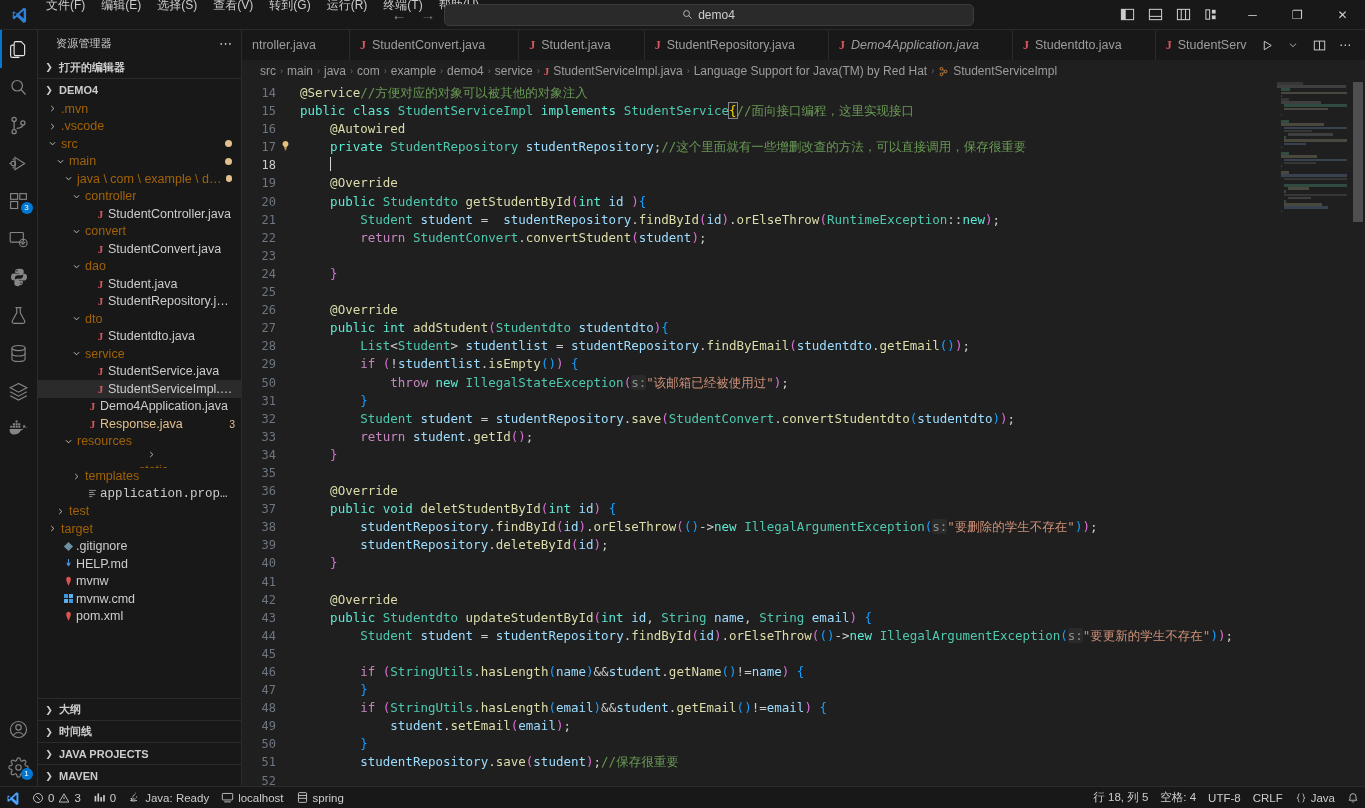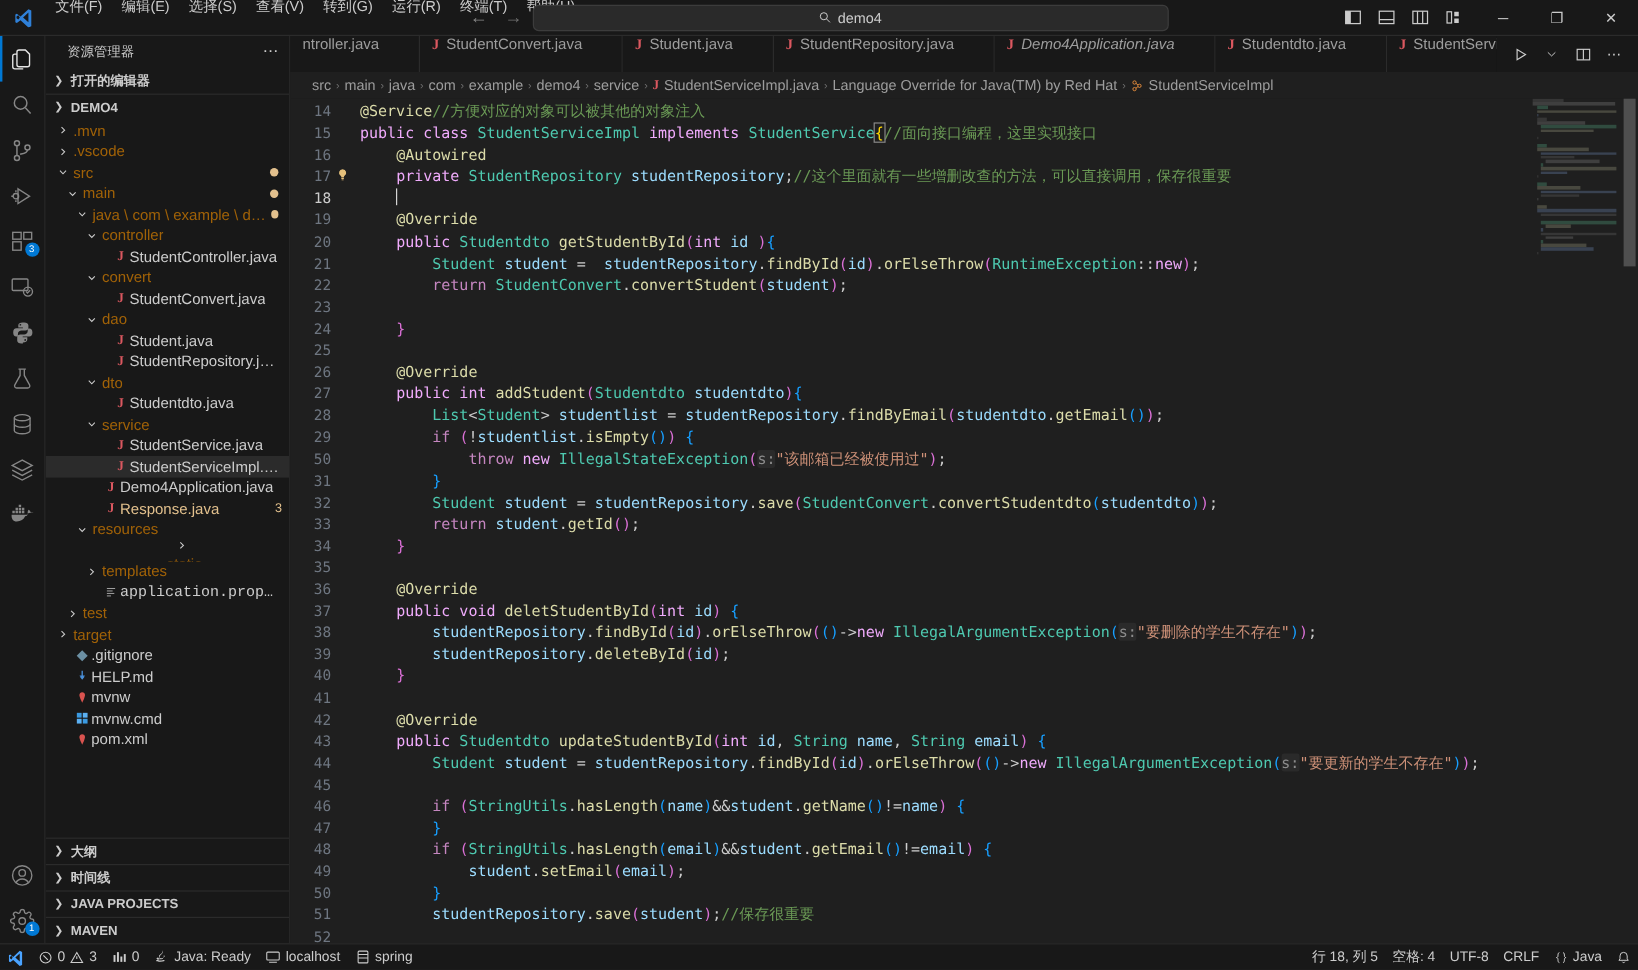--- a/index.html
+++ b/index.html
@@ -93,21 +93,21 @@
   .mod { color:#e2c08d; }
   .folder-name { color:#a16207; }
   .sb-bottom { flex: 0 0 auto; }
 
   
   .editor-area { flex:1 1 auto; display:flex; flex-direction:column; min-width:0; background:#1f1f1f; }
 
   .tabbar { height: 30px; background:#181818; display:flex; align-items:stretch; flex:0 0 30px; overflow:hidden; position:relative;}
   .tabs { display:flex; align-items:stretch; overflow:hidden; flex: 1 1 auto; }
   .tab {
-    display:flex; gap:6px; padding: 0 10px; font-size: 12.5px;
+    display:flex; align-items:center; gap:6px; padding: 0 10px; font-size: 12.5px;
     background:#181818; color:#9d9d9d; border-right:1px solid #2b2b2b; white-space:nowrap; cursor:default;
     position:relative; min-width: 0; flex: 0 0 auto;
   }
   .tab.italic .tname { font-style: italic; }
   .tab .close { font-size: 12px; color:#cccccc; margin-left: 3px; width:14px; text-align:center;}
   .tab:not(.active) .close { visibility:hidden; }
   .tabbar-actions { display:flex; align-items:center; gap:2px; padding: 0 8px; background:#181818; flex:0 0 auto;}
   .tba { width:24px; height:24px; display:flex;align-items:center;justify-content:center;color:#cccccc;font-size:12px;cursor:default;}
 
   .breadcrumb {
@@ -127,21 +127,21 @@
   .code {
     flex:1 1 auto; padding-top: 2px; font-family:"DejaVu Sans Mono","Liberation Mono",monospace;
     font-size: 12.5px; overflow:hidden; position:relative;
   }
   .cline { height: 18.1px; line-height:18.1px; white-space:pre; padding-left: 2px; }
   .cline.cur { }
   .caret { display:inline-block; width:1px; height:14px; background:#d4d4d4; vertical-align:-2px;
            animation: blink 1s steps(1) infinite; }
   @keyframes blink { 50% { opacity:0; } }
   
-  .k   { color:#f0abfc; }   
+  .k   { color:#5eead4; }   
   .k2  { color:#c586c0; }   
   .typ { color:#4ec9b0; }   
   .fn  { color:#dcdcaa; }   
   .var { color:#9cdcfe; }   
   .str { color:#ce9178; }   
   .cmt { color:#6a9955; }   
   .ann { color:#dcdcaa; }   
   .pn  { color:#ffd700; }   
   .pn2 { color:#da70d6; }   
   .pn3 { color:#179fff; }   
@@ -701,21 +701,21 @@
           <span class="bc-item">
             <span>service</span>
           </span>
           <span class="bc-sep">›</span>
           <span class="bc-item">
             <span class="j" style="font-size: 11px;">J</span>
             <span>StudentServiceImpl.java</span>
           </span>
           <span class="bc-sep">›</span>
           <span class="bc-item">
-            <span>Language Override for Java(TM) by Red Hat</span>
+            <span>Language Support for Java(TM) by Red Hat</span>
           </span>
           <span class="bc-sep">›</span>
           <span class="bc-item">
             <span>
               <svg width="11" height="11" viewBox="0 0 16 16" fill="none" stroke="#e08a3c" stroke-width="1.2">
                 <circle cx="5" cy="4" r="2"></circle>
                 <circle cx="11" cy="8" r="2"></circle>
                 <circle cx="5" cy="12" r="2"></circle>
                 <path d="M6.8 5.1 9.2 7M9.2 9l-2.4 1.9"></path>
               </svg>

